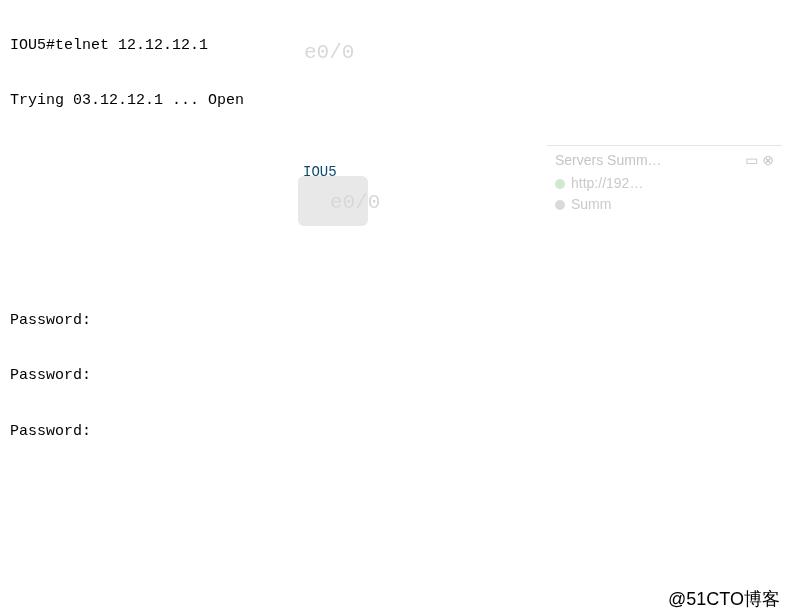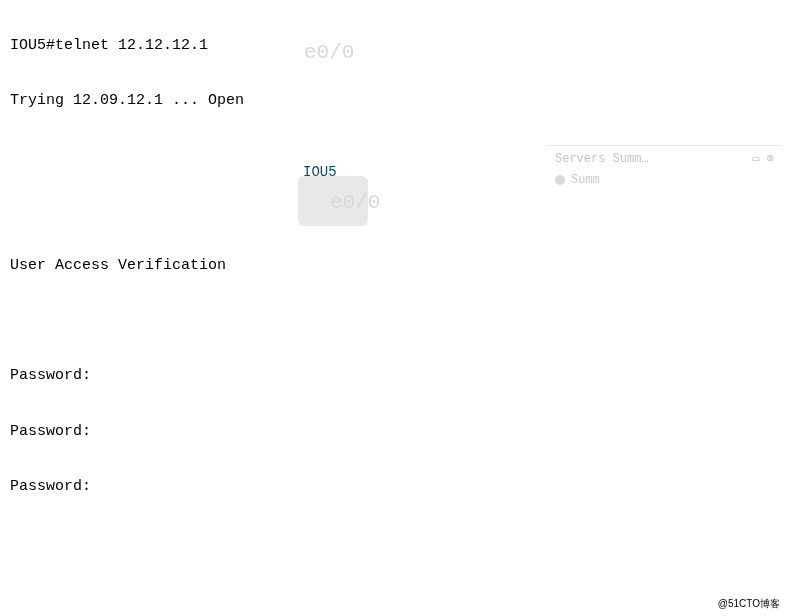--- a/index.html
+++ b/index.html
@@ -44,22 +44,22 @@
       font-size: 21px;
     }
     .bg-panel {
       position: absolute;
       right: 10px;
       top: 145px;
       width: 235px;
       border-top: 1px solid #e4e4e4;
       padding: 6px 8px 6px 8px;
       color: #cacaca;
-      font-family: Liberation Mono, monospace;
-      font-size: 12px;
+      font-family: Liberation Sans, sans-serif;
+      font-size: 14px;
     }
     .bg-panel-title {
       color: #c5c5c5;
       margin-bottom: 6px;
     }
     .bg-panel-row {
       display: flex;
       align-items: center;
       gap: 6px;
       margin-bottom: 4px;
@@ -86,52 +86,55 @@
       left: 303px;
       top: 164px;
       color: #0c4a6e;
       font-size: 14px;
     }
     .watermark {
       position: absolute;
       right: 12px;
       bottom: 6px;
       font-family: Arial, "Microsoft YaHei", sans-serif;
-      font-size: 10px;
+      font-size: 18px;
       color: #000000;
       z-index: 3;
     }
   </style>
 </head>
 <body>
 
 <div class="bg-layer">
   <div class="bg-item" style="left:304px; top:40px;">e0/0</div>
   <div class="bg-device"></div>
   <div class="bg-device-label">IOU5</div>
   <div class="bg-item" style="left:330px; top:190px;">e0/0</div>
 
   <div class="bg-panel">
     <div class="bg-panel-title">
       <span>Servers Summ…</span>
       <span style="float:right">▭ ⊗</span>
     </div>
     <div class="bg-panel-row">
+      <span class="dot dot-green"></span>
+      <span>http://192…</span>
+    </div>
+    <div class="bg-panel-row">
       <span class="dot dot-gray"></span>
       <span>Summ</span>
     </div>
   </div>
 </div>
 
 <div class="terminal">
   <div class="line">IOU5#telnet 12.12.12.1</div>
-  <div class="line">Trying 12.09.12.1 ... Open</div>
+  <div class="line">Trying 03.12.12.1 ... Open</div>
   <div class="line"></div>
   <div class="line"></div>
-  <div class="line">User Access Verification</div>
   <div class="line"></div>
   <div class="line">Password:</div>
   <div class="line">Password:</div>
   <div class="line">Password:</div>
   <div class="line"></div>
   
   
   
   
   

